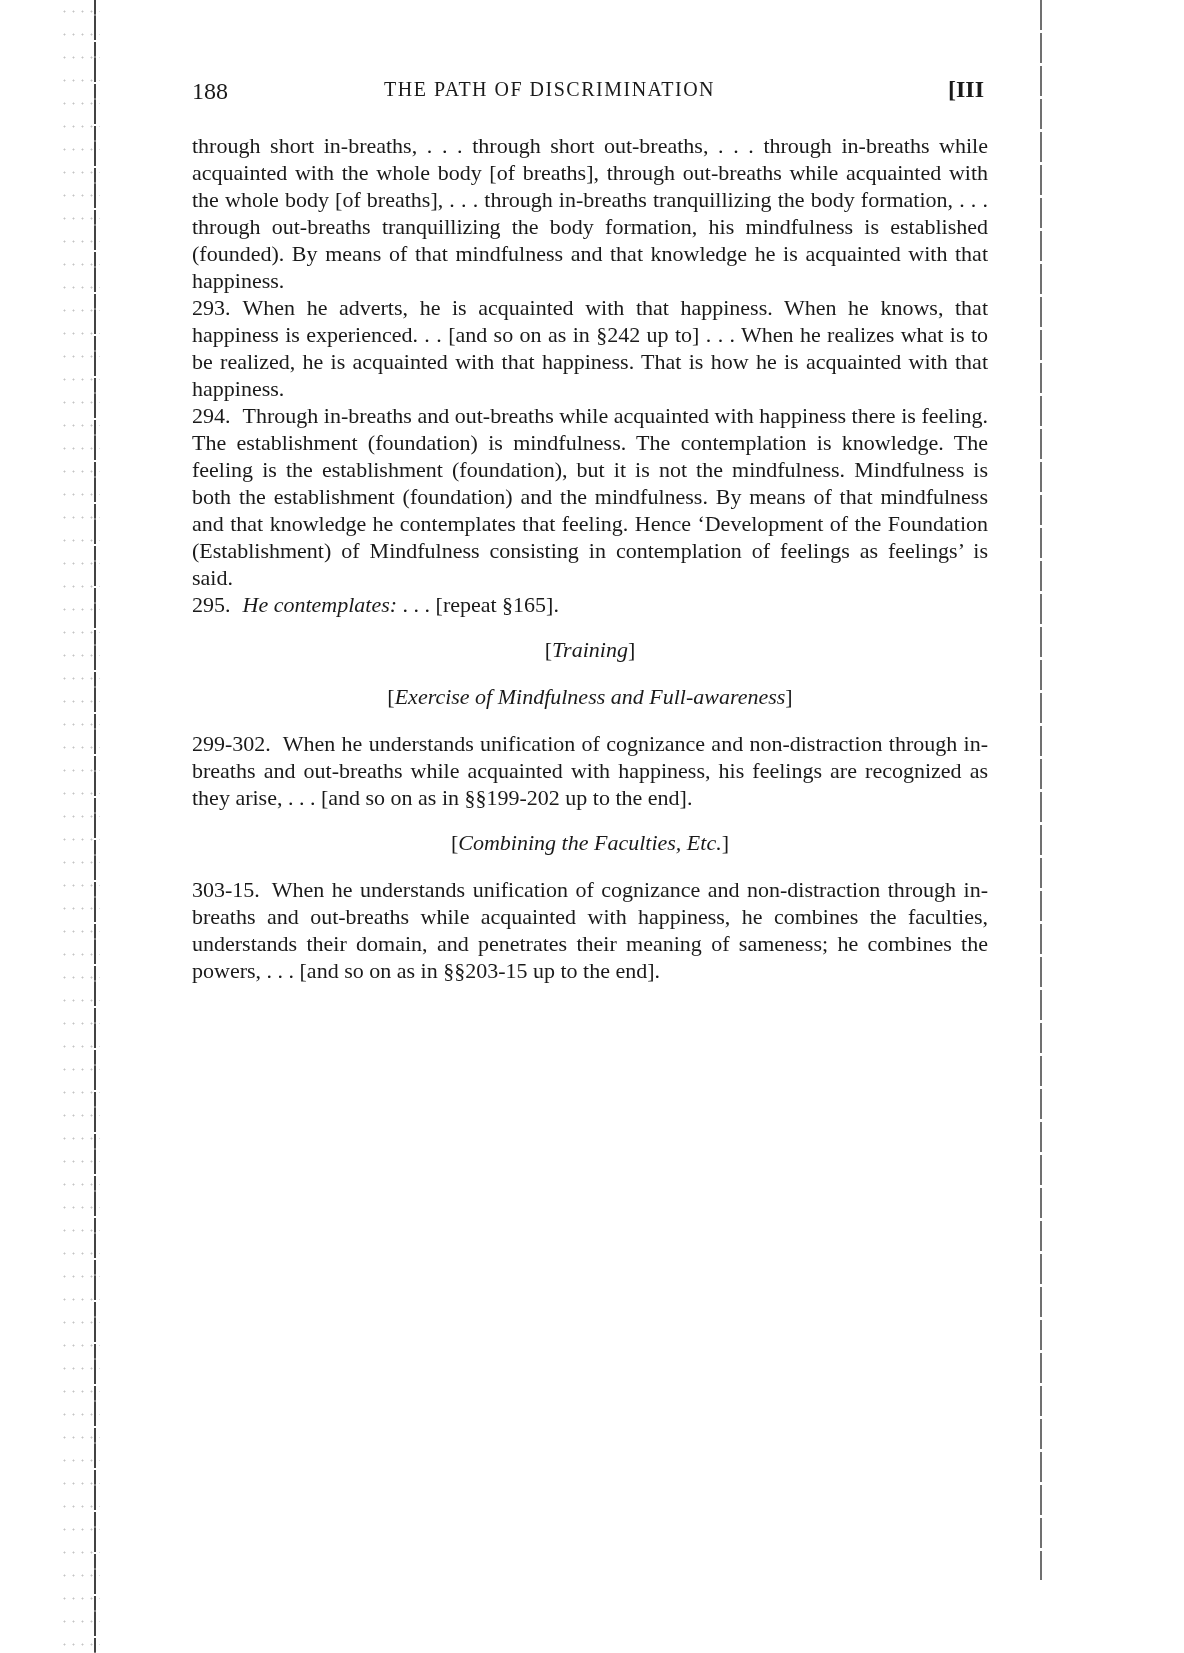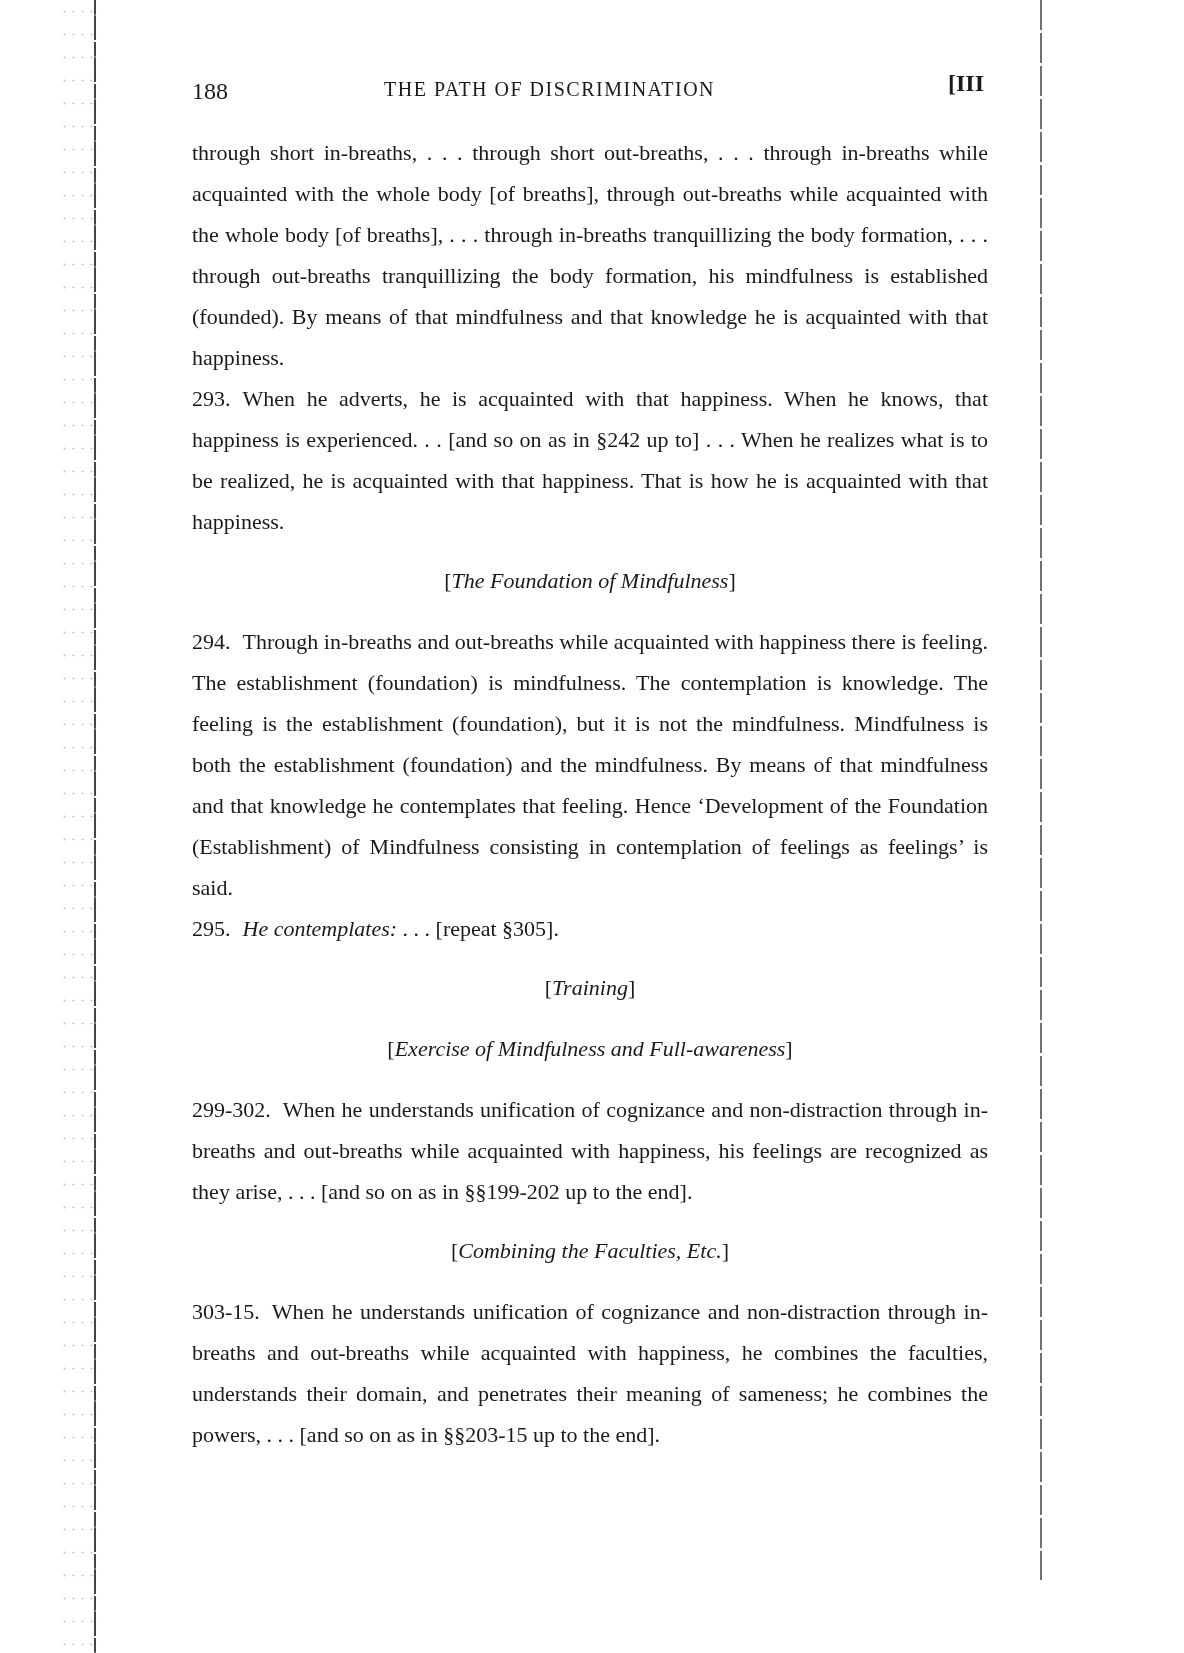--- a/index.html
+++ b/index.html
@@ -65,28 +65,28 @@
     .running-head .title {
       position: absolute;
       left: 192px;
       top: 8px;
       font-size: 20px;
       letter-spacing: 1.5px;
     }
     .running-head .chapter {
       position: absolute;
       right: 4px;
-      top: 0;
+      top: 6px;
       font-size: 24px;
       font-weight: bold;
     }
     .body-text {
       margin-top: 22px;
       font-size: 22px;
-      line-height: 41px;
+      line-height: 27px;
       text-align: justify;
     }
     .para {
       margin: 0;
       text-align: justify;
     }
     .num {
       display: inline-block;
       margin-right: 12px;
     }
@@ -117,30 +117,27 @@
 
   <div class="body-text">
     <p class="para">
       <span>through short in-breaths, . . . through short out-breaths, . . . through in-breaths while acquainted with the whole body [of breaths], through out-breaths while acquainted with the whole body [of breaths], . . . through in-breaths tranquillizing the body formation, . . . through out-breaths tranquillizing the body formation, his mindfulness is established (founded). By means of that mindfulness and that knowledge he is acquainted with that happiness.</span>
     </p>
 
     <p class="para">
       <span class="num">293.</span><span>When he adverts, he is acquainted with that happiness. When he knows, that happiness is experienced. . . [and so on as in §242 up to] . . . When he realizes what is to be realized, he is acquainted with that happiness. That is how he is acquainted with that happiness.</span>
     </p>
 
-    <div class="heading">
-      <span class="br">[</span><span>The Foundation of Mindfulness</span><span class="br">]</span>
-    </div>
 
     <p class="para">
       <span class="num">294.</span><span>Through in-breaths and out-breaths while acquainted with happiness there is feeling. The establishment (foundation) is mindfulness. The contemplation is knowledge. The feeling is the establishment (foundation), but it is not the mindfulness. Mindfulness is both the establishment (foundation) and the mindfulness. By means of that mindfulness and that knowledge he contemplates that feeling. Hence ‘Development of the Foundation (Establishment) of Mindfulness consisting in contemplation of feelings as feelings’ is said.</span>
     </p>
 
     <p class="para">
-      <span class="num">295.</span><em>He contemplates:</em><span> . . . [repeat §305].</span>
+      <span class="num">295.</span><em>He contemplates:</em><span> . . . [repeat §165].</span>
     </p>
 
 
     <div class="heading">
       <span class="br">[</span><span>Training</span><span class="br">]</span>
     </div>
 
 
     <div class="heading">
       <span class="br">[</span><span>Exercise of Mindfulness and Full-awareness</span><span class="br">]</span>

